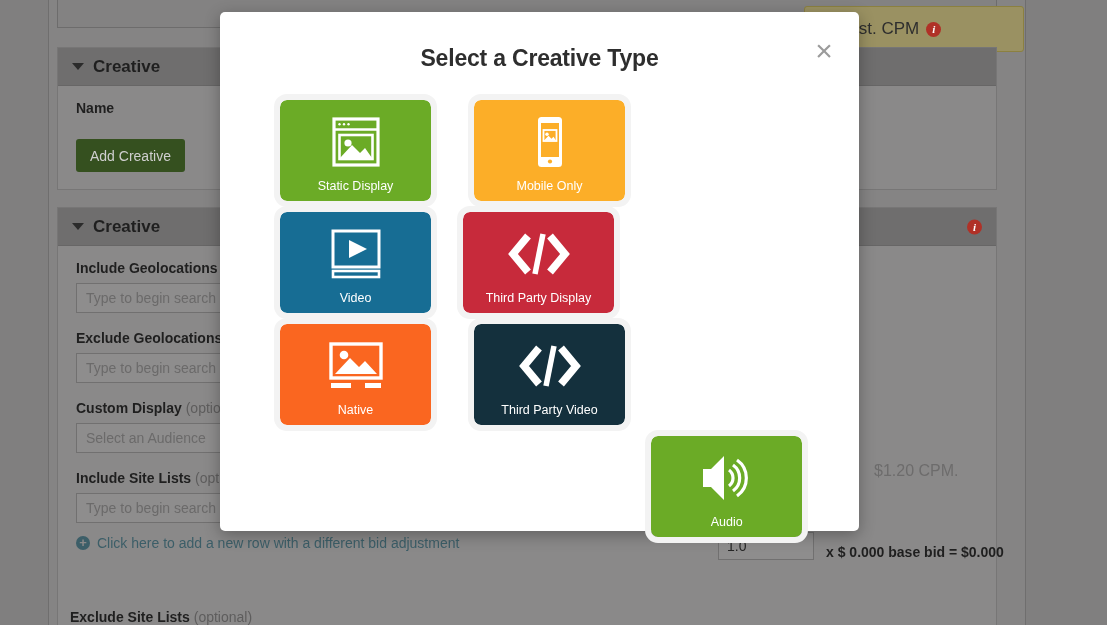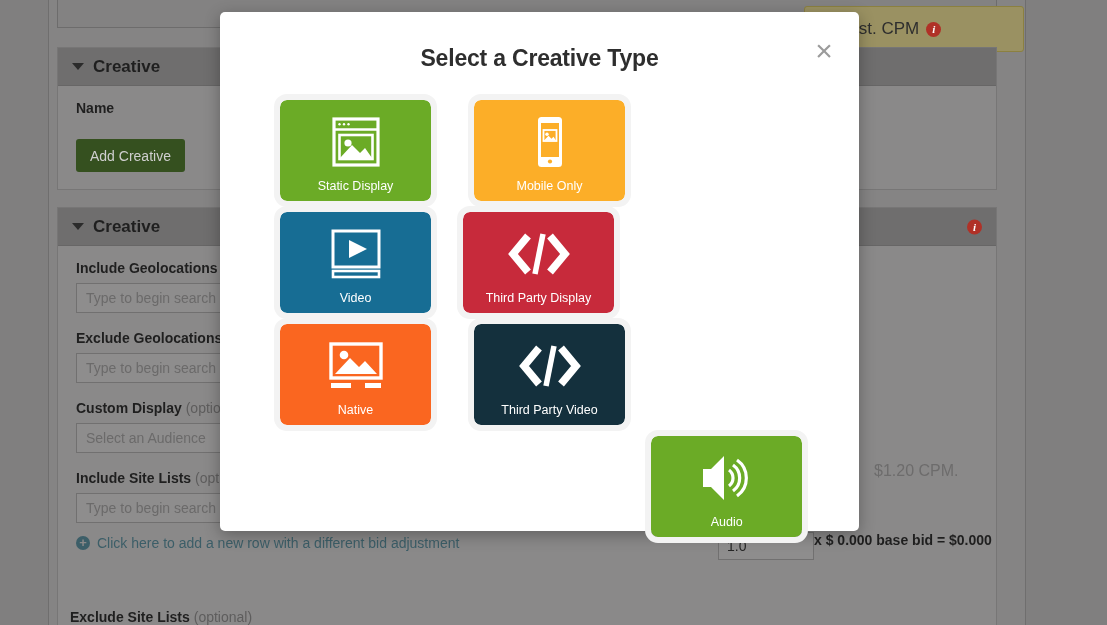--- a/index.html
+++ b/index.html
@@ -187,21 +187,22 @@
   .note-text {
     position: absolute;
     font-size: 16px;
     color: #6d6c6c;
     white-space: nowrap;
   }
 
   .bid-row {
     position: absolute;
     display: flex;
-    align-items: flex-start;
+    align-items: flex-end;
+    gap: 12px;
   }
   .bid-input {
     width: 96px;
     height: 28px;
     background: #8e8d8d;
     border: 1px solid #717070;
     display: flex;
     align-items: center;
     padding: 0 8px;
     font-size: 14px;

